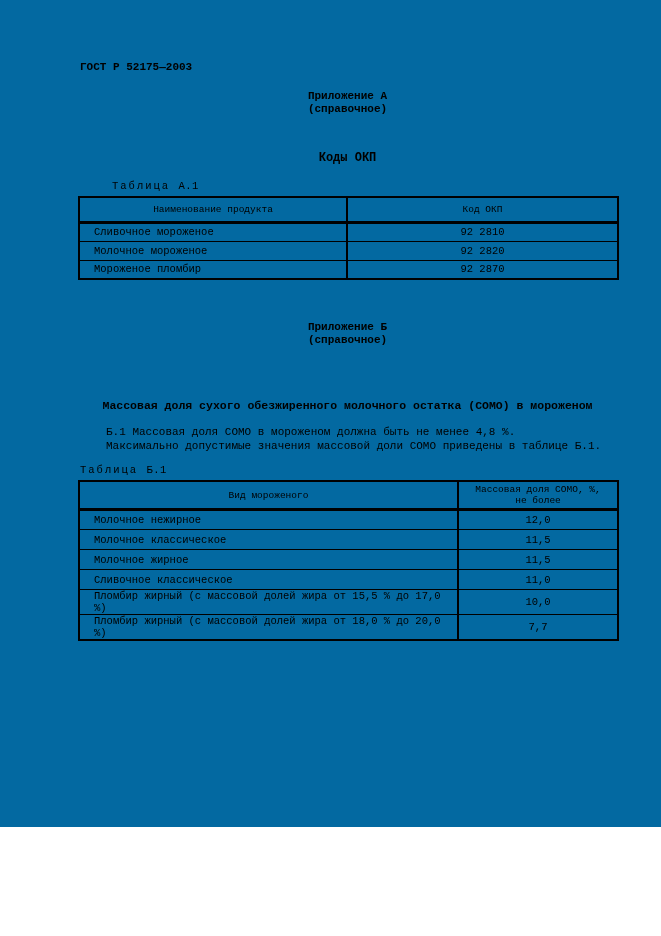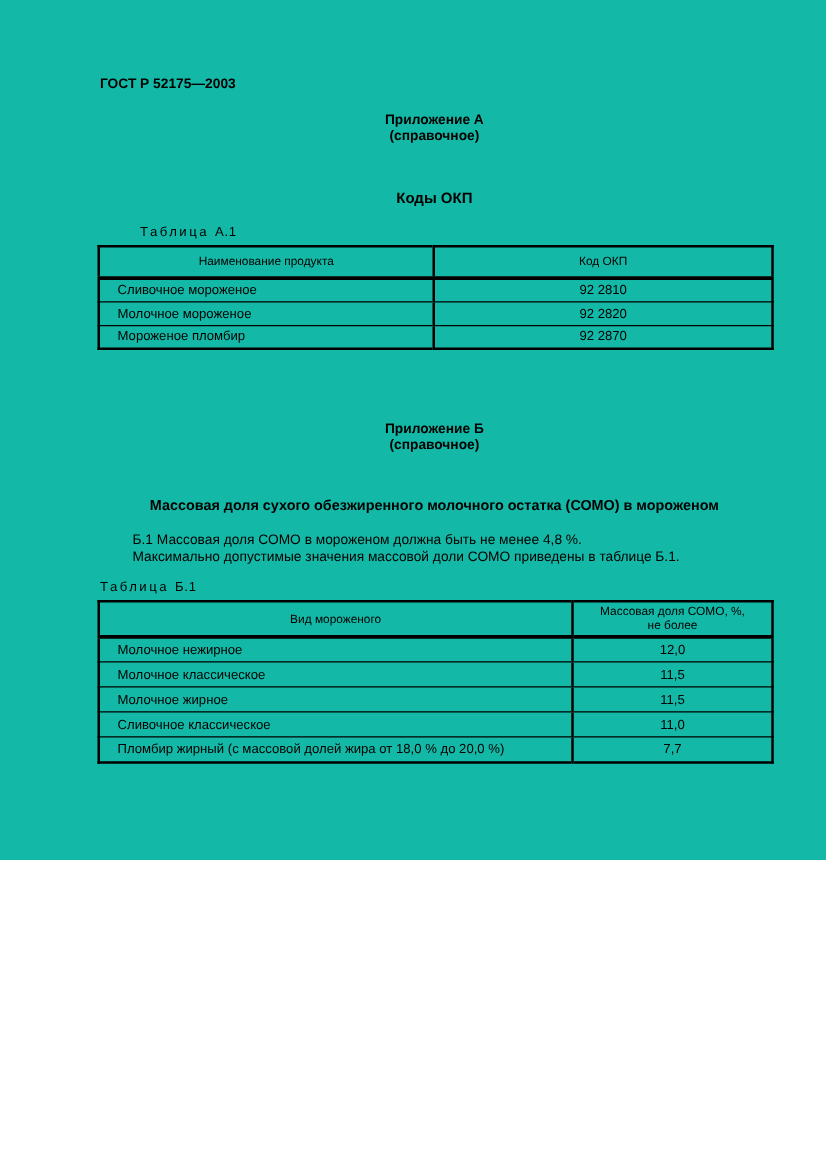--- a/index.html
+++ b/index.html
@@ -1,37 +1,37 @@
 <!DOCTYPE html>
 <html><head>
 <meta charset="utf-8">
 <style>
   * { box-sizing: border-box; }
   html, body { margin: 0; padding: 0; background: #ffffff; }
   .page {
     position: relative;
     width: 661px;
-    height: 688px;
-    background: #14b8a6;
+    height: 827px;
+    background: #0369a1;
     color: #000000;
-    font-family: Liberation Sans, sans-serif;
+    font-family: Liberation Mono, monospace;
     overflow: hidden;
   }
   .abs { position: absolute; }
   .doc-number {
     left: 80px; top: 61px;
     font-size: 11px; font-weight: bold;
   }
   .centered-block {
     left: 78px; width: 539px;
     text-align: center;
   }
   .appendix-head { font-size: 11px; font-weight: bold; line-height: 13px; }
   .appendix-a-head { top: 90px; }
-  .appendix-b-head { top: 337px; }
+  .appendix-b-head { top: 321px; }
   .section-heading { font-weight: bold; }
   .heading-a { top: 151px; font-size: 12px; }
   .heading-b { top: 399px; font-size: 11.5px; }
   .table-caption {
     left: 80px;
     font-size: 10.5px;
     color: #000;
   }
   .caption-a { top: 180px; margin-left: 32px; }
   .caption-b { top: 464px; }
@@ -165,20 +165,24 @@
         </tr>
         <tr>
           <td class="name-cell">Молочное жирное</td>
           <td class="value-cell col-divider">11,5</td>
         </tr>
         <tr>
           <td class="name-cell">Сливочное классическое</td>
           <td class="value-cell col-divider">11,0</td>
         </tr>
         <tr>
+          <td class="name-cell">Пломбир жирный (с массовой долей жира от 15,5 % до 17,0 %)</td>
+          <td class="value-cell col-divider">10,0</td>
+        </tr>
+        <tr>
           <td class="name-cell">Пломбир жирный (с массовой долей жира от 18,0 % до 20,0 %)</td>
           <td class="value-cell col-divider">7,7</td>
         </tr>
       </tbody>
     </table>
   </div>
 
   <div class="abs page-number">16</div>
 
 </div>

